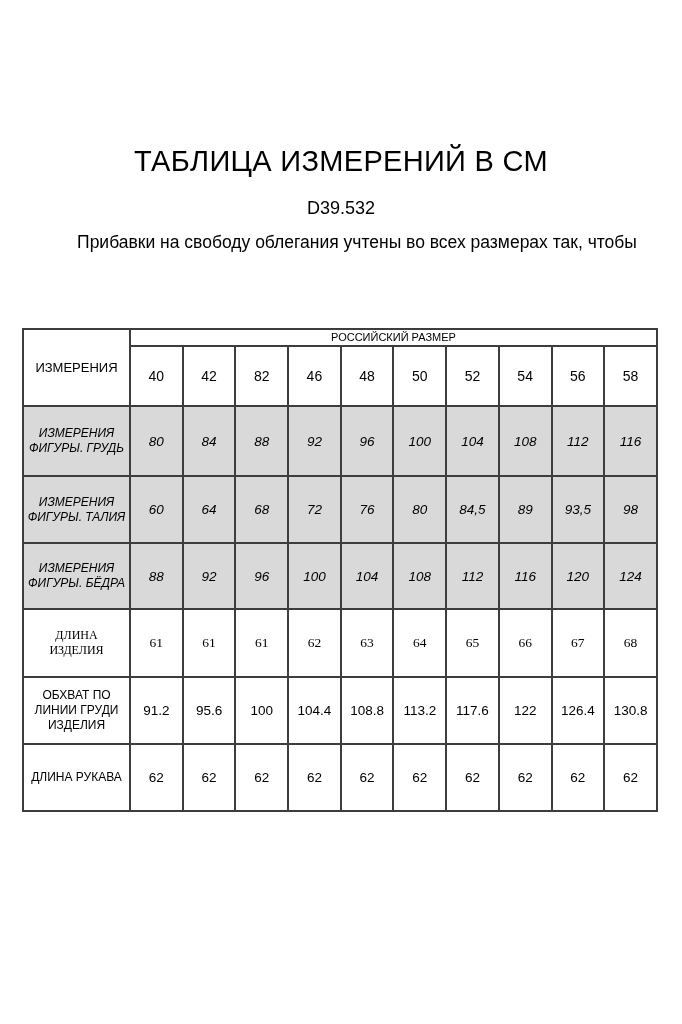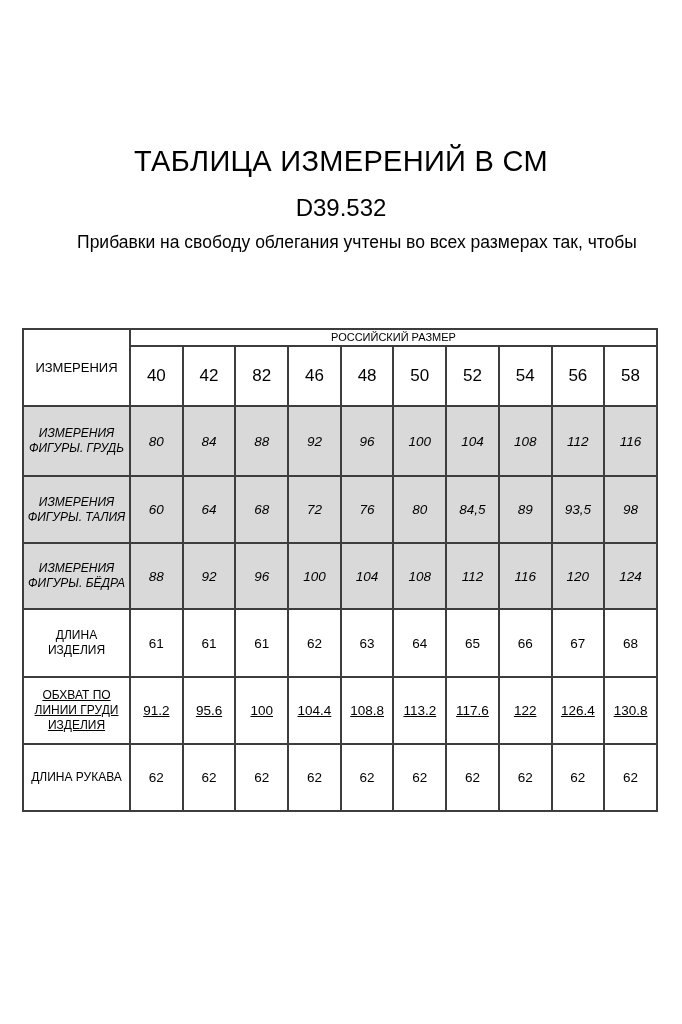--- a/index.html
+++ b/index.html
@@ -27,21 +27,21 @@
     font-weight: 400;
     line-height: 34px;
     letter-spacing: 0.3px;
   }
   .article-code {
     position: absolute;
     top: 197px;
     left: 0;
     width: 682px;
     text-align: center;
-    font-size: 24px;
+    font-size: 18px;
     line-height: 22px;
   }
   .fit-note {
     position: absolute;
     top: 230px;
     left: 16px;
     width: 682px;
     margin: 0;
     text-align: center;
     font-size: 17.5px;
@@ -60,26 +60,26 @@
     padding: 0 3px;
     text-align: center;
     vertical-align: middle;
     font-weight: 400;
     overflow: hidden;
   }
   tr.group-row { height: 17px; }
   .group-header { font-size: 11px; line-height: 13px; }
   tr.sizes-row { height: 60px; }
   .corner-header { font-size: 13px; border-radius: 21px; }
-  .size-h { font-size: 17px; font-weight: 700; }
+  .size-h { font-size: 14px; font-weight: 700; }
   tr.r0 { height: 70px; }
   tr.r1 { height: 67px; }
   tr.r2 { height: 66px; }
-  tr.r3 { height: 68px; }
-  tr.r4 { height: 67px; text-decoration: underline; }
+  tr.r3 { height: 68px; font-family: Liberation Serif, serif; }
+  tr.r4 { height: 67px; }
   tr.r5 { height: 67px; }
   tr.shaded th, tr.shaded td {
     background: #d9d9d9;
     font-style: italic;
   }
   .row-label { font-size: 12px; line-height: 15px; }
   .value-cell { font-size: 13.5px; }
 </style>
 </head>
 <body>

